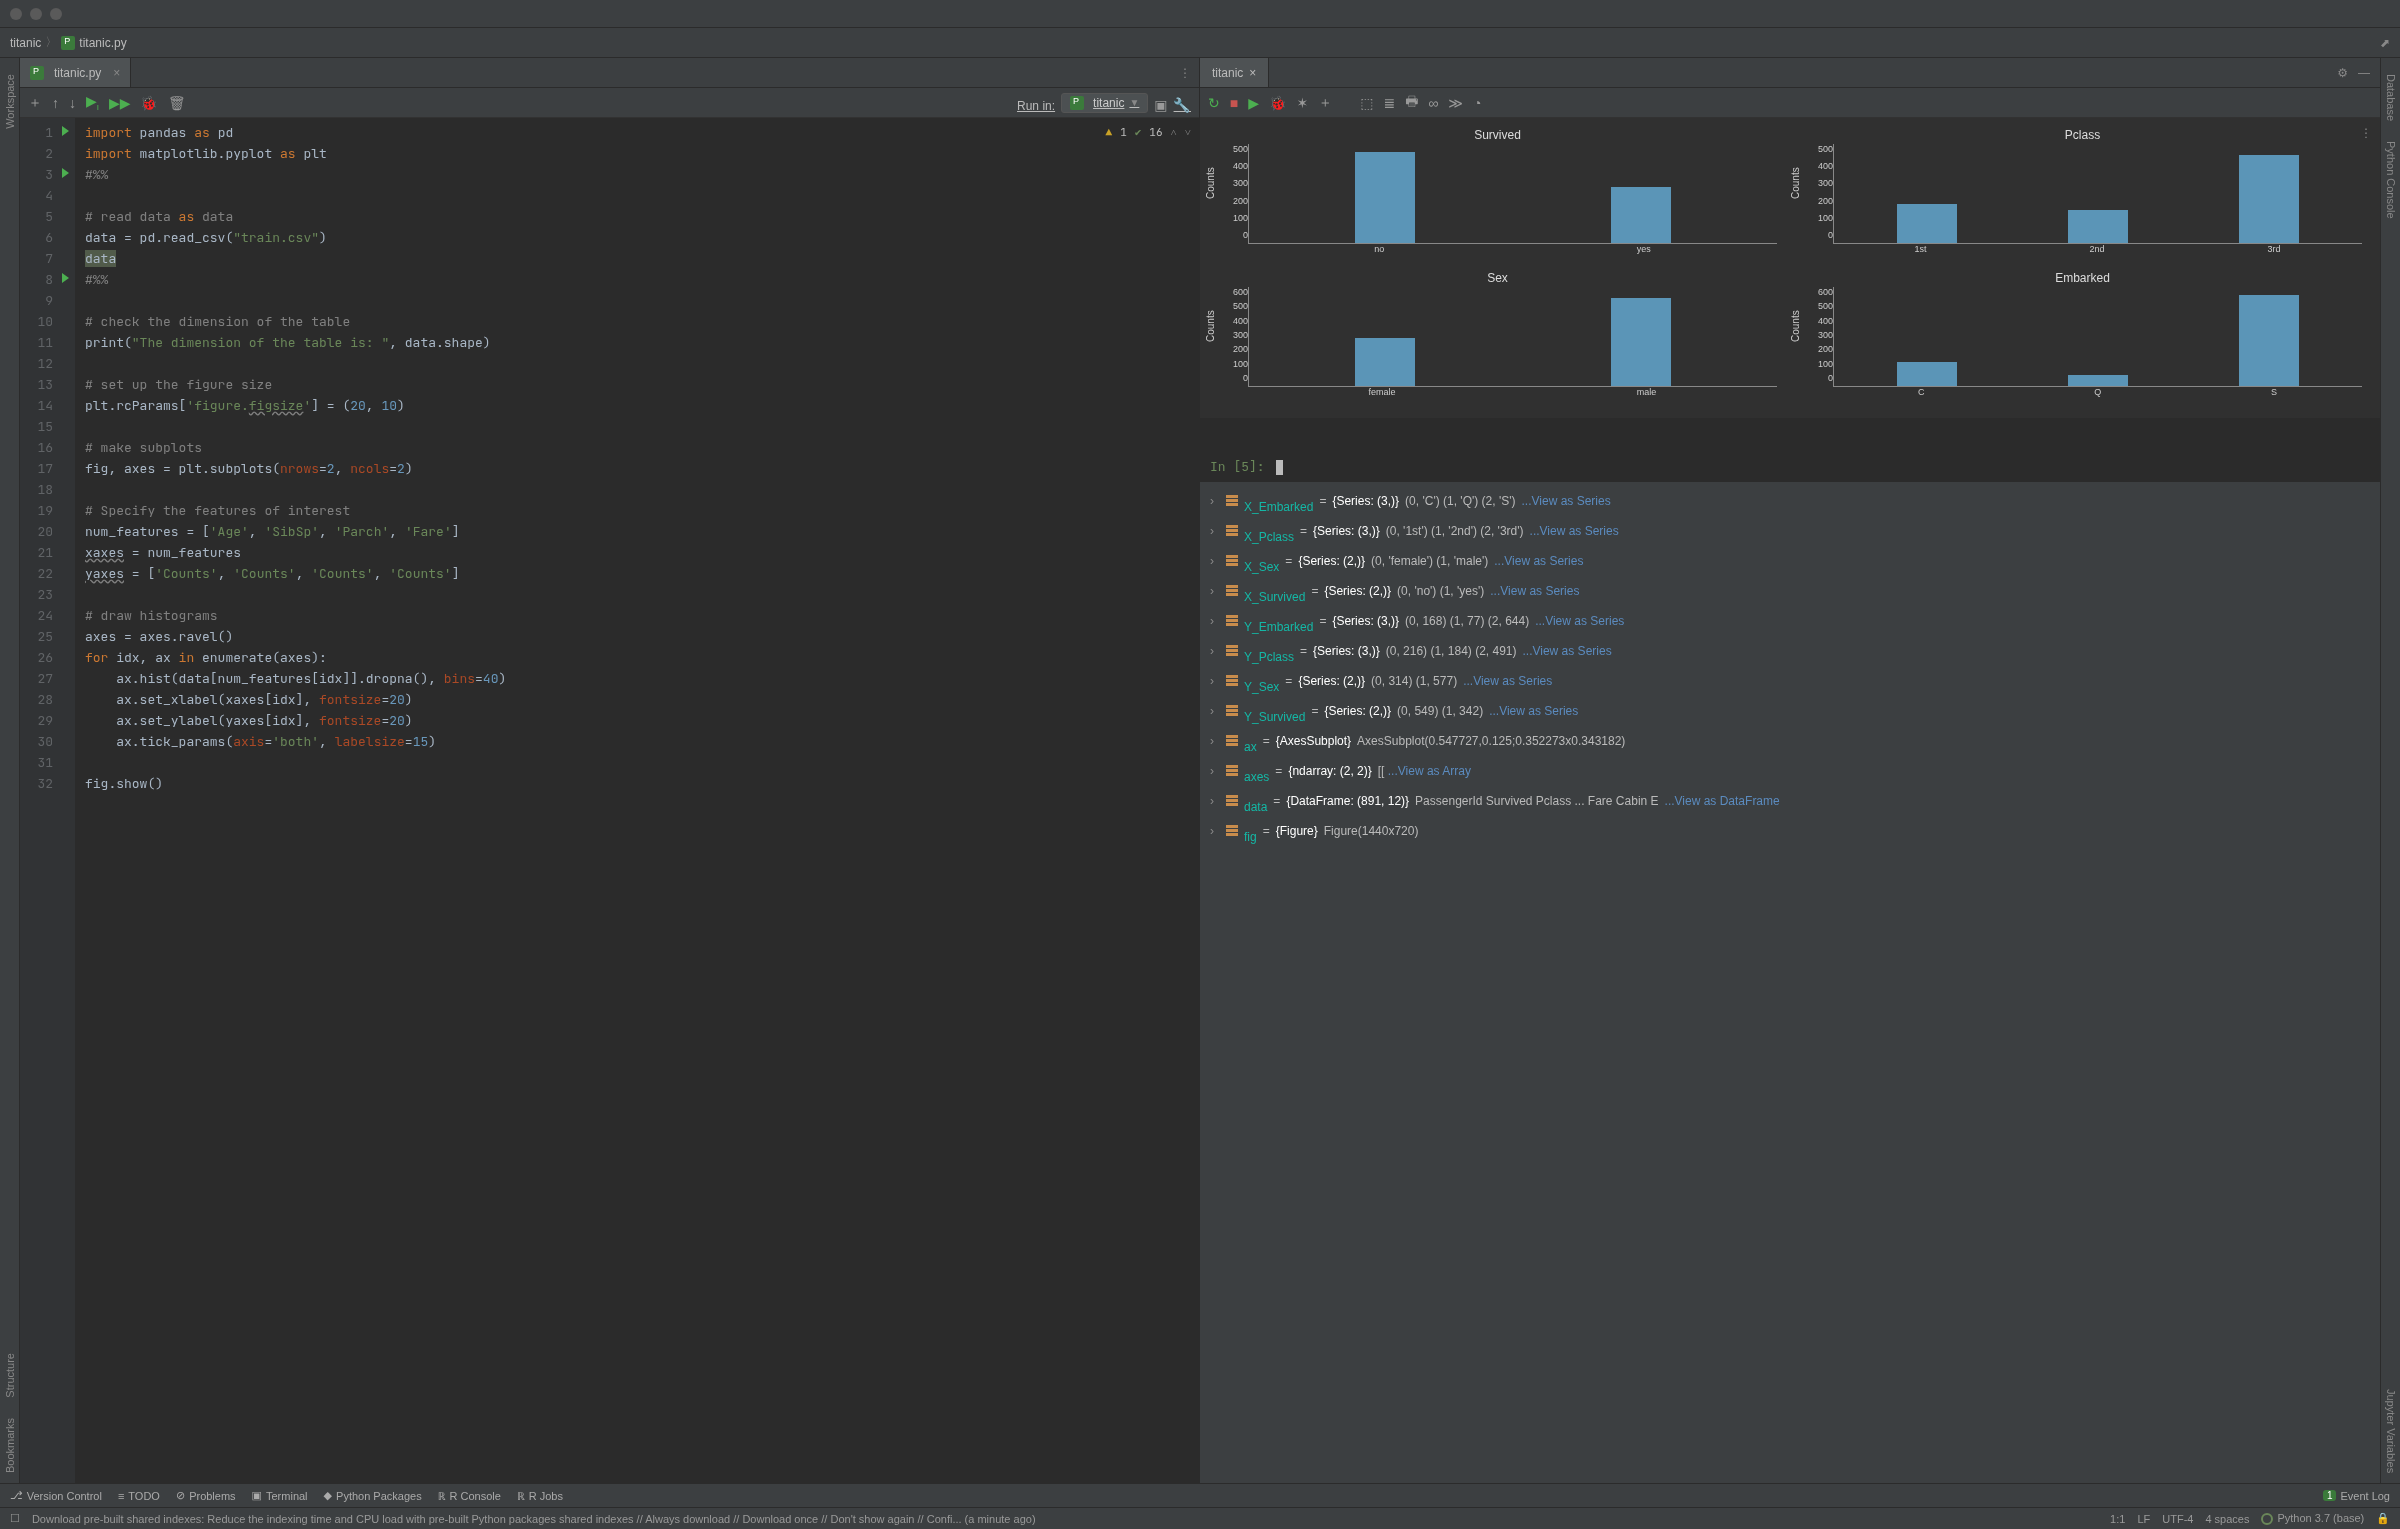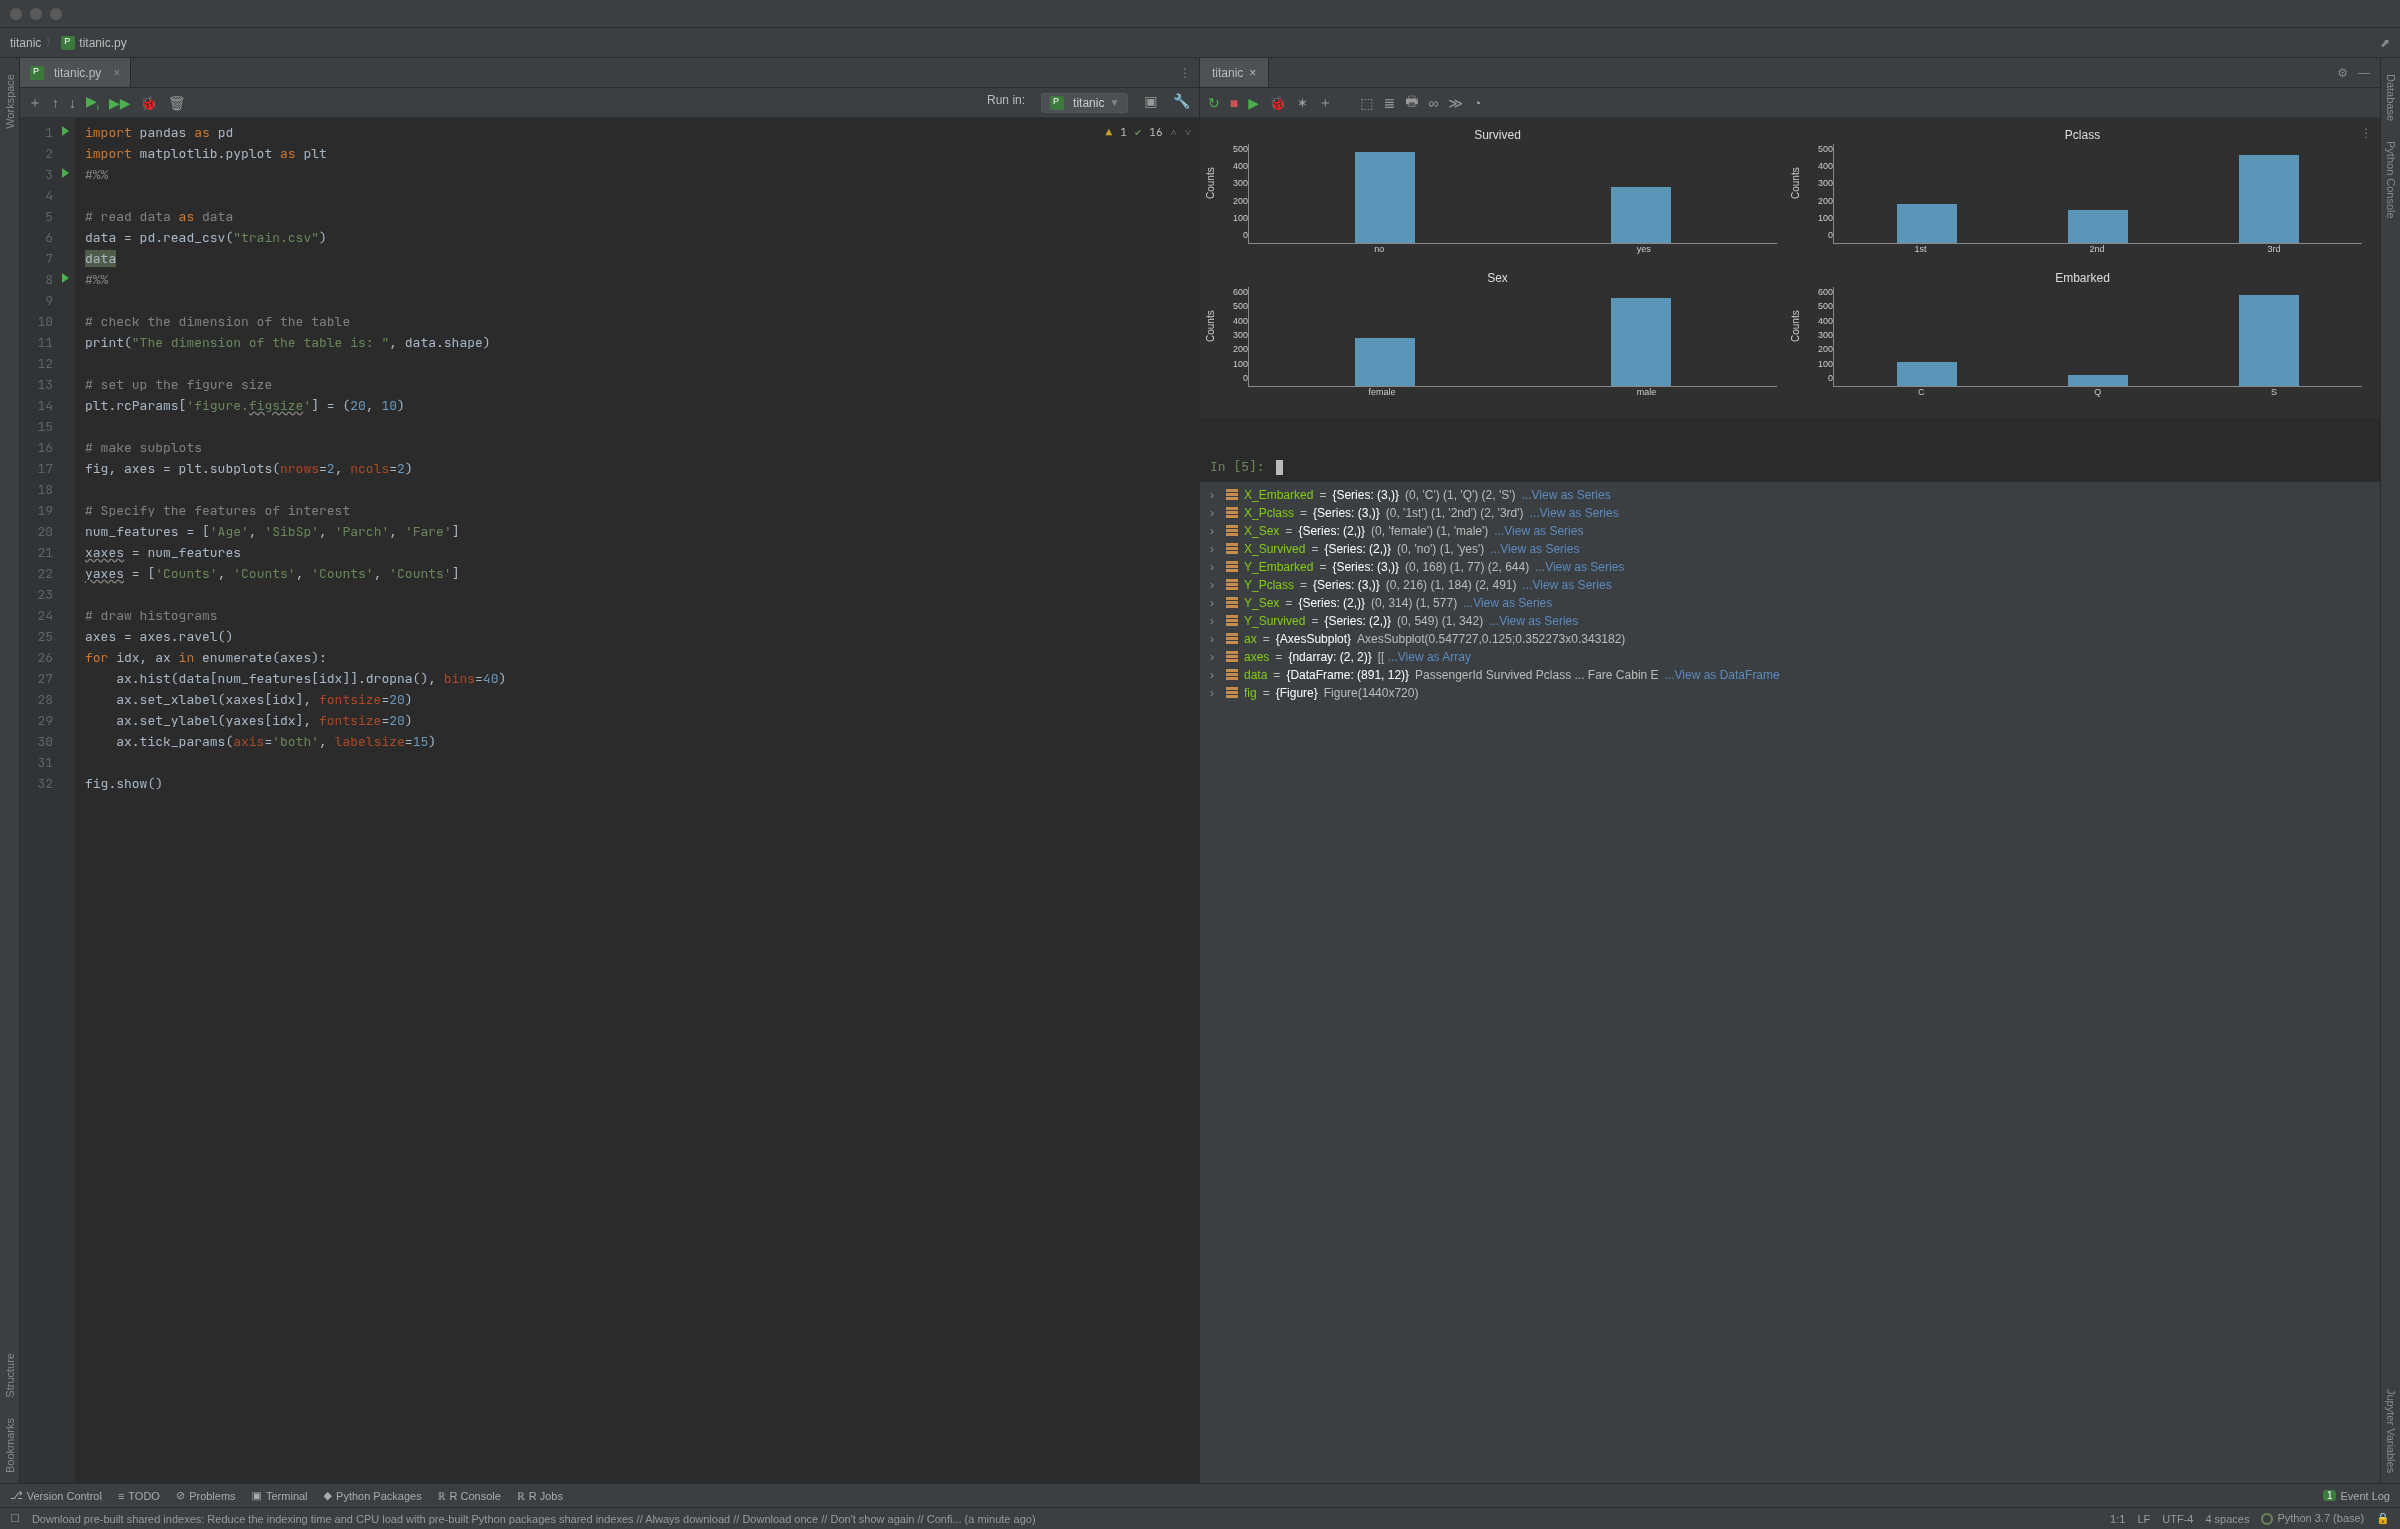--- a/index.html
+++ b/index.html
@@ -102,21 +102,21 @@
     background:#3c3f41;
     display:flex;
     align-items:center;
     padding:0 8px;
     gap:10px;
     border-bottom:1px solid #323232;
   }
   .tb-icon { color:#999; cursor:pointer; font-size:14px; }
   .tb-icon.green { color:#4caf50; }
   .tb-spacer { flex:1; }
-  .run-in { display:flex; align-items:flex-start; gap:16px; }
+  .run-in { display:flex; align-items:flex-end; gap:6px;text-decoration:underline; }
   .run-combo {
     background:#4c5052;
     border:1px solid #555;
     border-radius:3px;
     padding:2px 8px;
     display:flex;
     align-items:center;
     gap:5px;
     color:#ccc;
   }
@@ -285,21 +285,21 @@
   .var-row {
     display:flex;
     align-items:center;
     padding:2px 10px;
     gap:6px;
     white-space:nowrap;
   }
   .var-row .expand { color:#888; cursor:pointer; width:10px; }
   .var-row .vicon { width:12px;height:12px; display:inline-flex; flex-direction:column; gap:1px; }
   .var-row .vicon span { height:3px; background:#c88c4c; }
-  .var-row .vname { color:#84cc16; }
+  .var-row .vname { color:#14b8a6;margin-top:12px; }
   .var-row .vtype { color:#ffffff; }
   .var-row .vval  { color:#bbbbbb; }
   .var-row .vlink { color:#5b8bbf; cursor:pointer; }
 
   
   .bottom-bar {
     height:24px;
     background:#3c3f41;
     border-top:1px solid #2b2b2b;
     display:flex;

